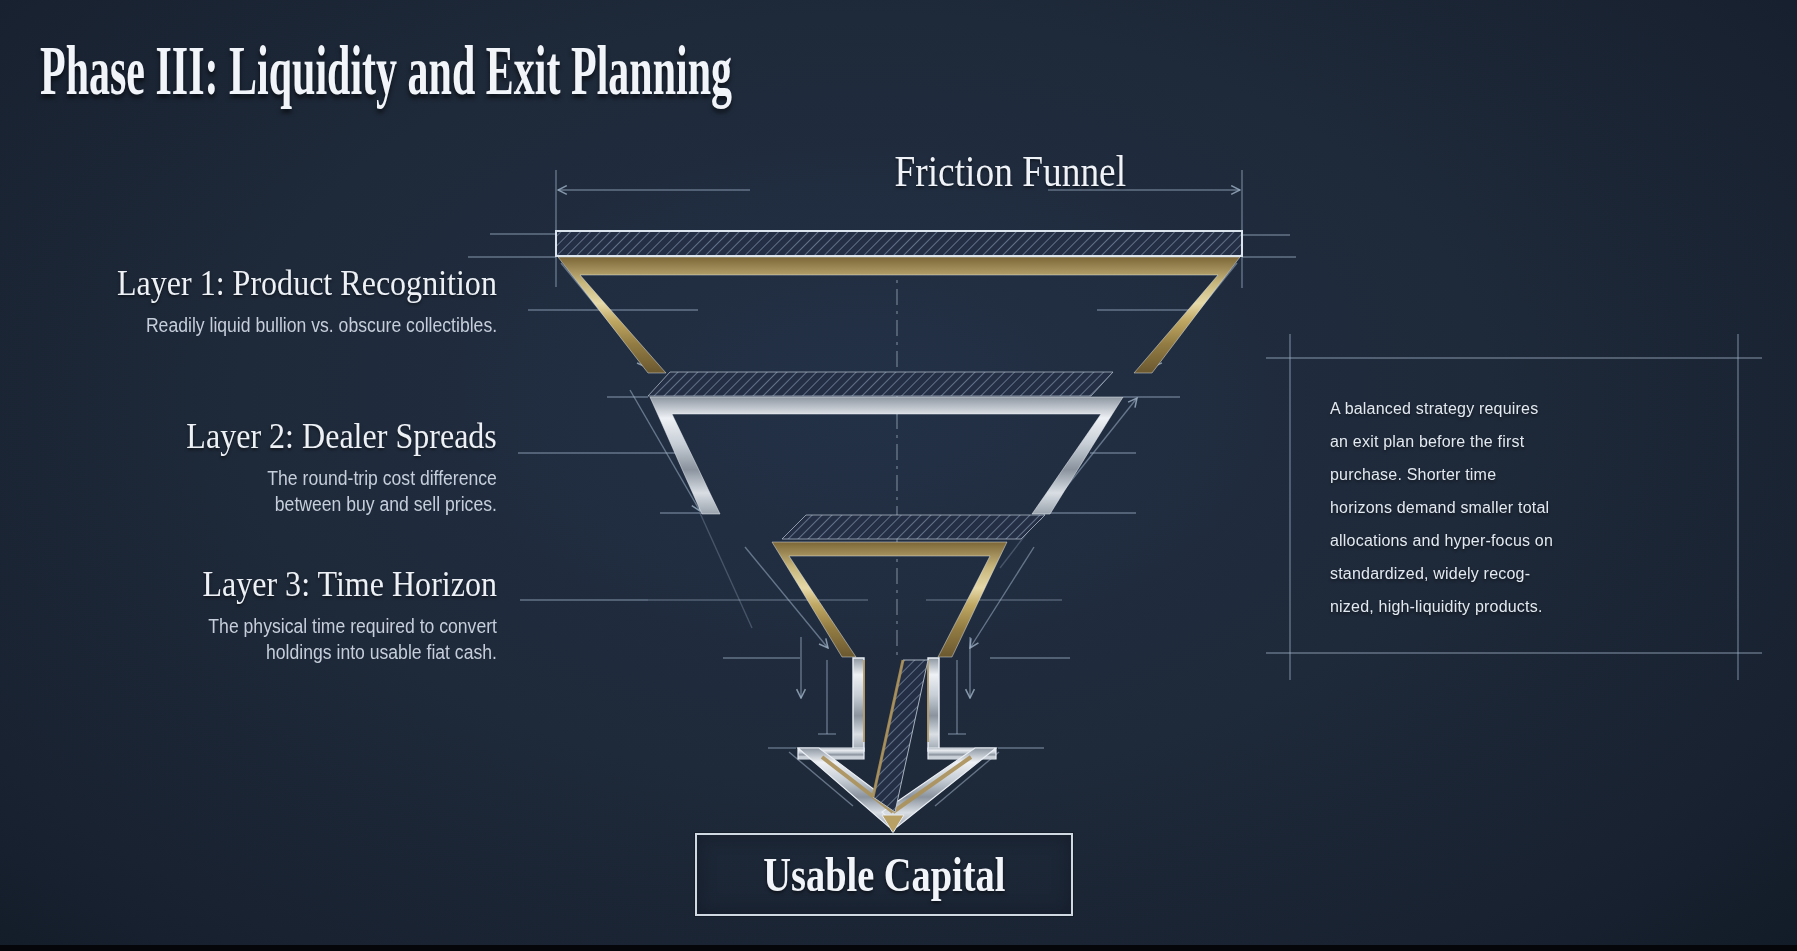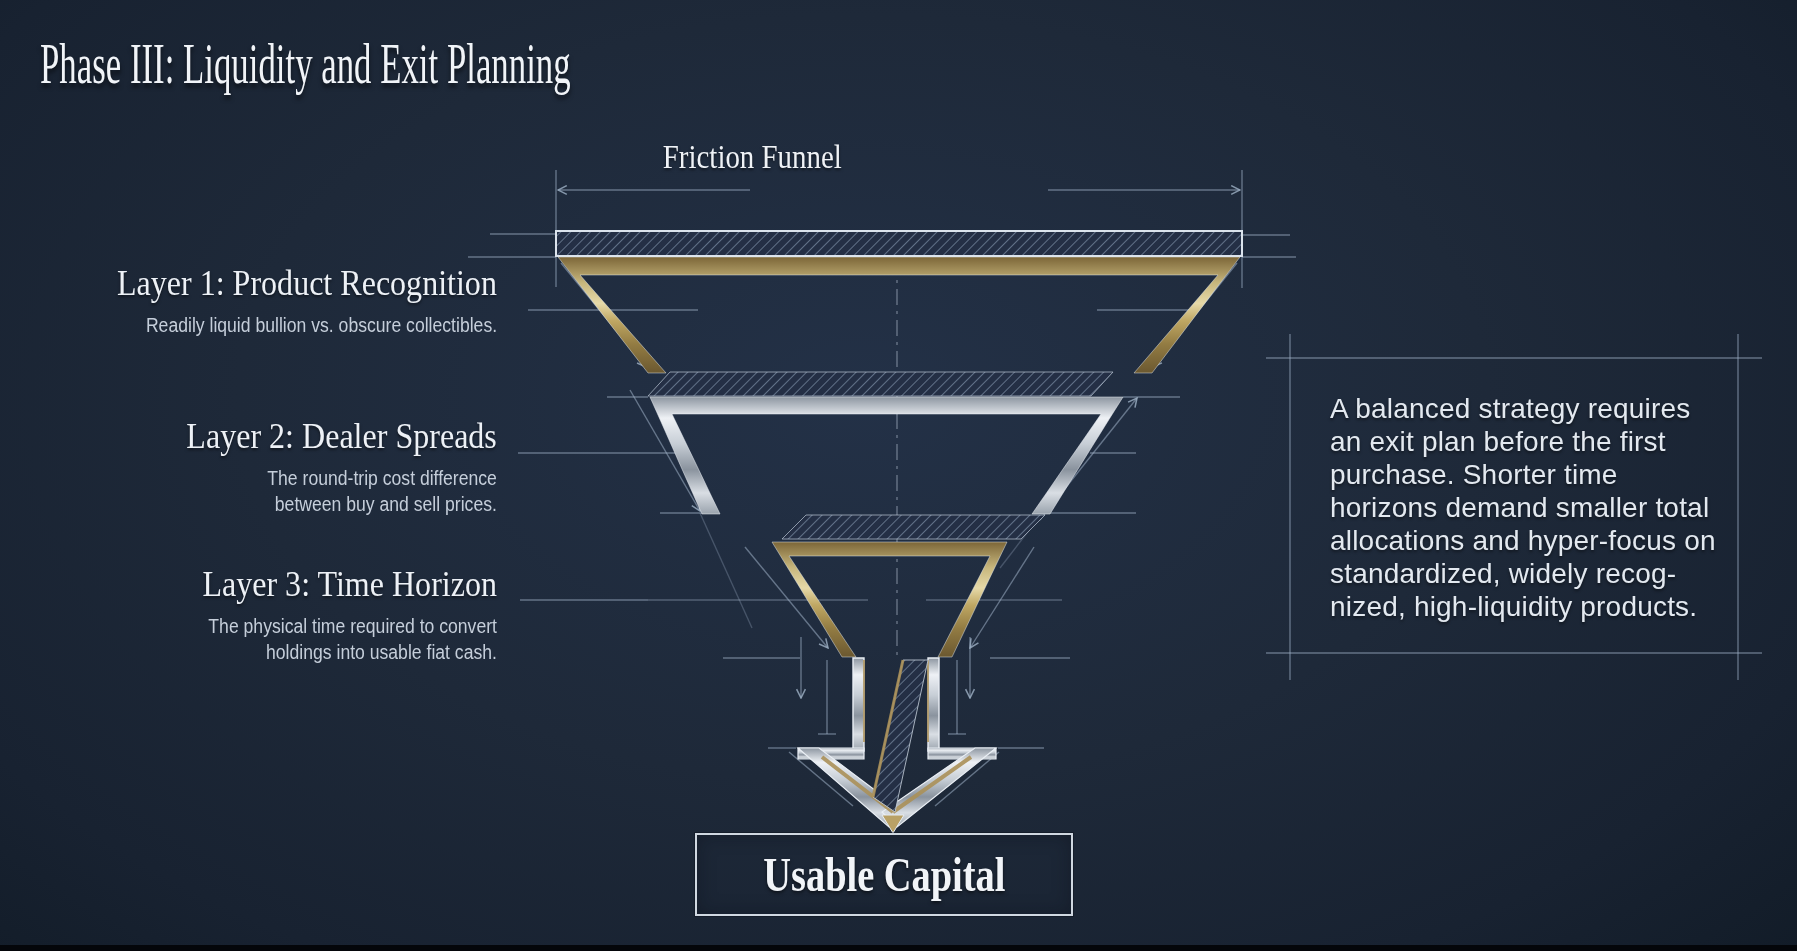--- a/index.html
+++ b/index.html
@@ -4,33 +4,33 @@
 <style>
   html,body{margin:0;padding:0;background:#0a0e14;}
   .stage{
     position:relative;width:1797px;height:951px;overflow:hidden;
     background:radial-gradient(ellipse 1300px 800px at 48% 42%, #233147 0%, #1e2939 48%, #182231 80%, #121c28 100%);
     font-family:"Liberation Sans", sans-serif;
   }
   .stage svg{position:absolute;left:0;top:0;}
   .txt{position:absolute;color:#eef1f6;}
   .serif{font-family:"Liberation Serif", serif;}
-  .page-title{left:40px;top:34px;font-size:58px;line-height:1.05;font-weight:400;
+  .page-title{left:40px;top:34px;font-size:70px;line-height:1.05;font-weight:700;
     color:#f1f4f8;text-shadow:0 4px 6px rgba(0,0,0,.55);white-space:nowrap;}
   .page-title > span{display:inline-block;transform:scaleX(.60);transform-origin:0 50%;}
-  .funnel-title{left:647px;top:138px;width:500px;text-align:left;font-size:34px;color:#eff2f6;
+  .funnel-title{left:647px;top:146px;width:500px;text-align:right;font-size:44px;color:#eff2f6;
     text-shadow:0 2px 3px rgba(0,0,0,.5);white-space:nowrap;}
   .funnel-title > span{display:inline-block;transform:scaleX(.85);transform-origin:50% 50%;}
   .layer-block{position:absolute;right:1300px;width:560px;text-align:right;}
   .layer-heading{font-size:36px;line-height:40px;color:#edf1f6;text-shadow:0 2px 3px rgba(0,0,0,.5);white-space:nowrap;}
   .layer-heading > span{display:inline-block;transform:scaleX(.89);transform-origin:100% 50%;}
   .layer-desc{margin-top:9px;font-size:20px;line-height:26px;color:#c5ceda;white-space:pre-line;}
   .layer-desc > span{display:inline-block;transform:scaleX(.88);transform-origin:100% 0;white-space:pre-line;}
   .lb1{top:263px;} .lb2{top:416px;} .lb3{top:564px;}
-  .strategy-note{left:1330px;top:392px;width:400px;font-size:28px;line-height:33px;
+  .strategy-note{left:1330px;top:392px;width:400px;font-size:16px;line-height:33px;
     color:#e3e9f0;white-space:pre-line;letter-spacing:.2px;text-shadow:0 2px 3px rgba(0,0,0,.45);}
   .output-box{left:695px;top:833px;width:374px;height:79px;border:2px solid rgba(224,231,240,.92);
     display:flex;align-items:center;justify-content:center;box-shadow:0 0 0 1px rgba(10,16,24,.4), inset 0 0 18px rgba(8,12,20,.35);font-weight:bold;}
   .output-box .lbl{font-size:48px;color:#f1f4f8;text-shadow:0 2px 4px rgba(0,0,0,.55);
     display:inline-block;transform:scaleX(.80);transform-origin:50% 50%;white-space:nowrap;}
   .letterbox{position:absolute;left:0;top:945px;width:1797px;height:6px;background:#04060a;}
 </style>
 </head>
 <body>
 

